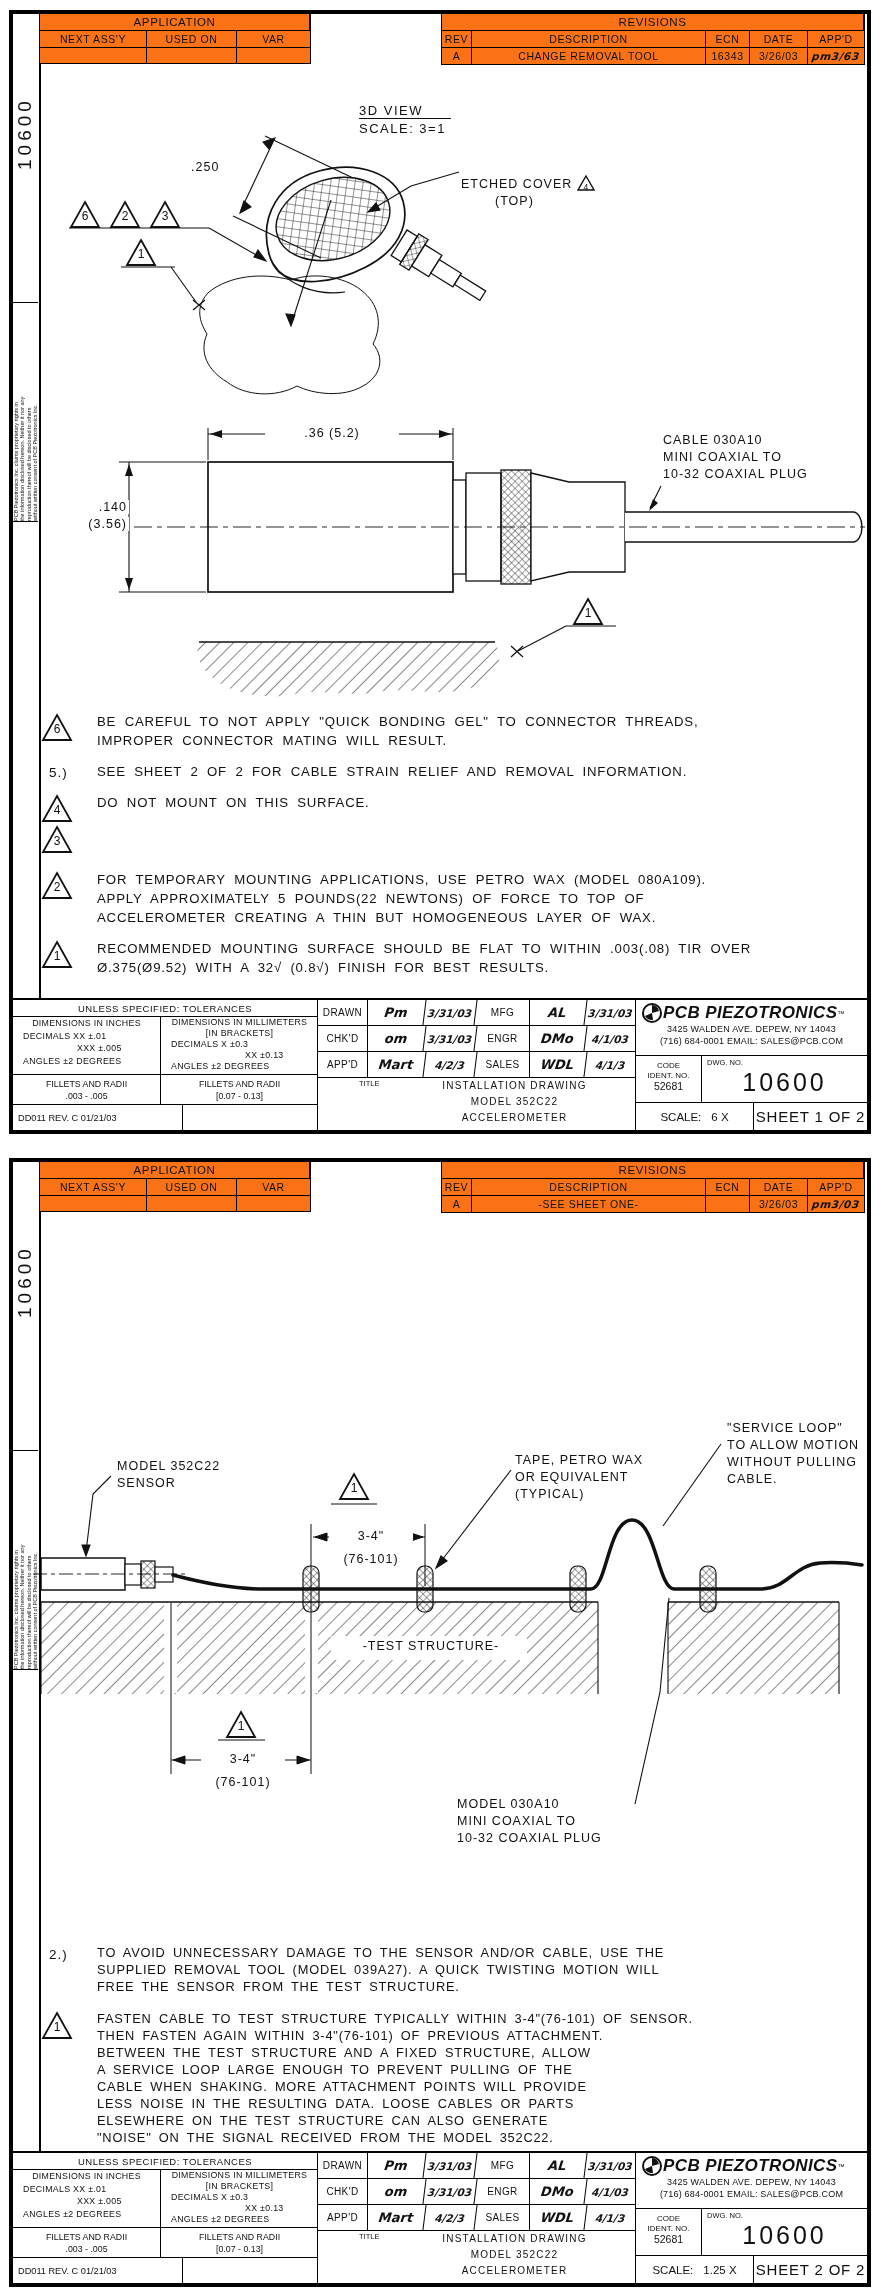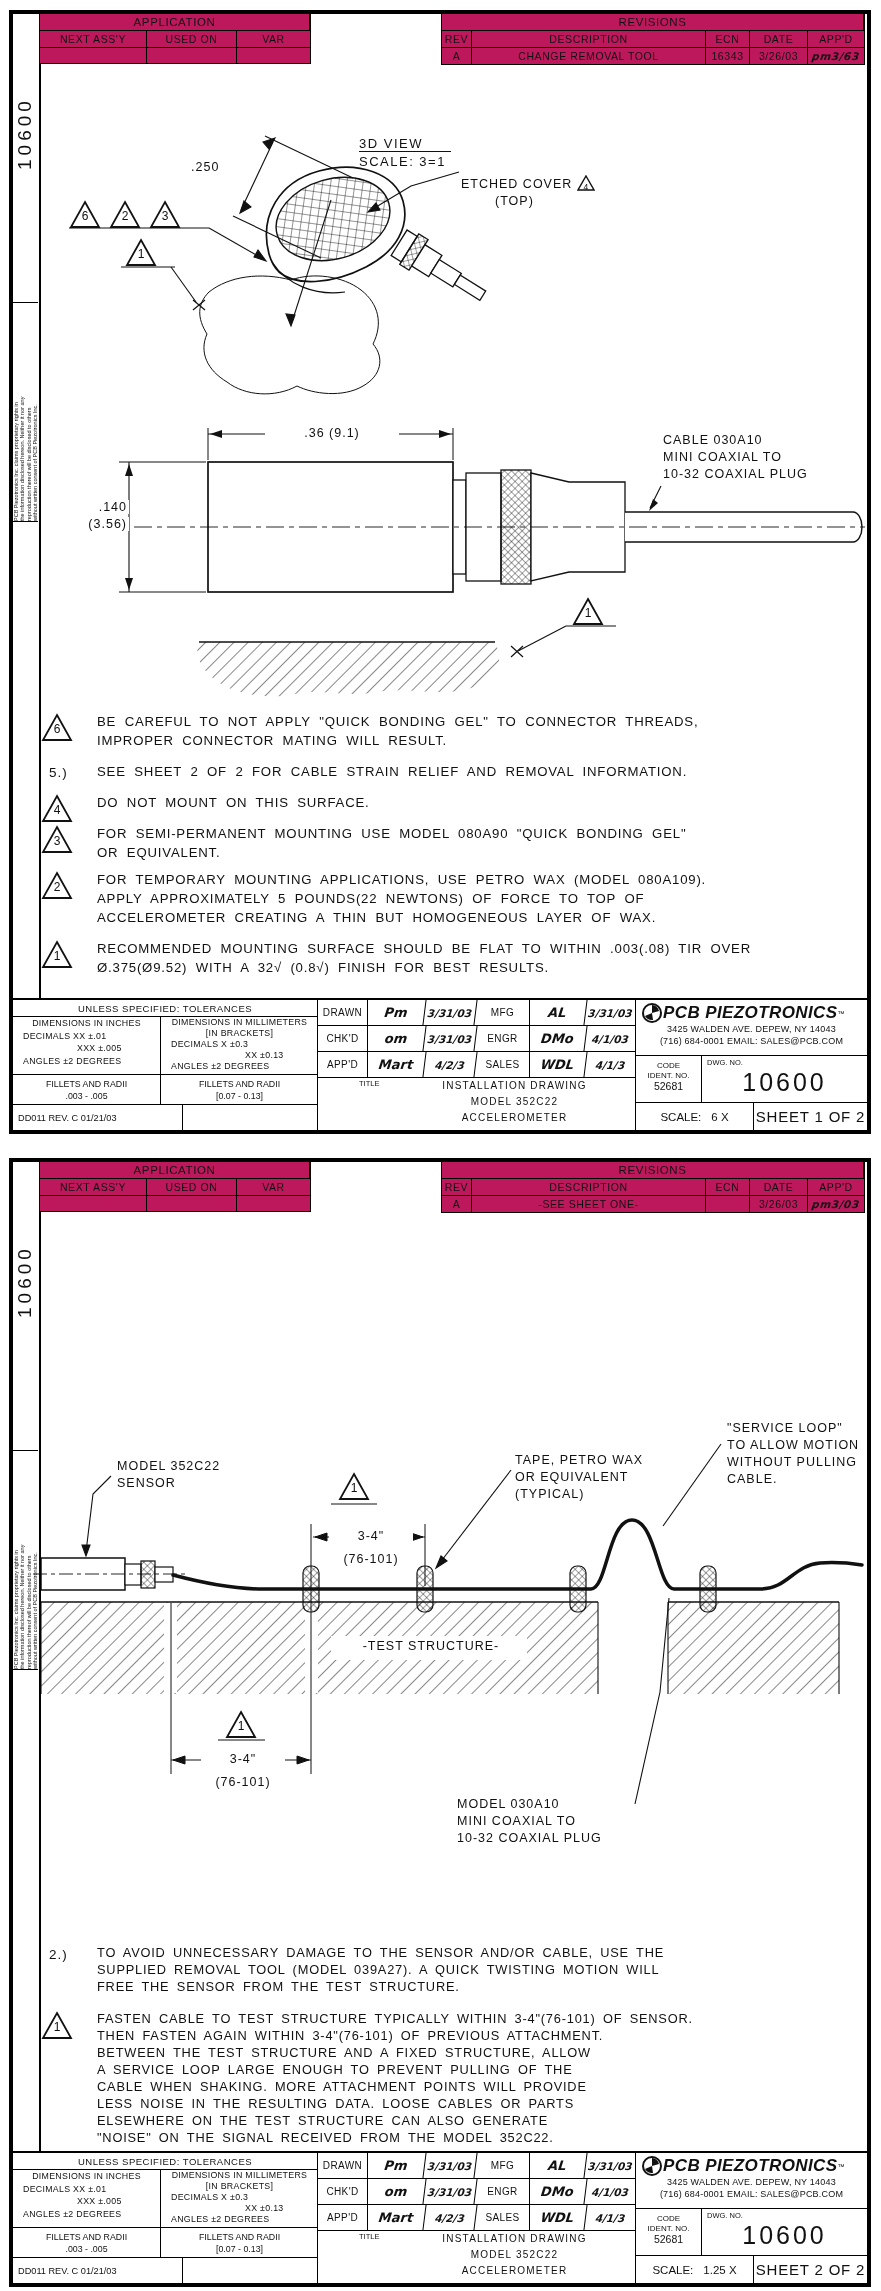--- a/index.html
+++ b/index.html
@@ -18,21 +18,21 @@
               writing-mode:vertical-rl; transform:rotate(180deg);
               font-size:19px; letter-spacing:4px; text-align:center; }
   .side-notice { position:absolute; top:288px; left:0; height:218px; width:25px;
                  writing-mode:vertical-rl; transform:rotate(180deg);
                  font-size:5.5px; line-height:6.4px; white-space:pre-line;
                  border-top:1.5px solid #000; border-bottom:1.5px solid #000;
                  overflow:hidden; }
 
   
   .tbl { position:absolute; top:0; display:grid; border:1.6px solid #000;
-         border-top:none; background:#be185d; }
+         border-top:none; background:#f97316; }
   .tbl .c { border-right:1.2px solid #000; border-bottom:1.2px solid #000;
             display:flex; align-items:center; justify-content:center;
             font-size:10.5px; letter-spacing:0.6px; overflow:hidden; }
   .tbl .c.last { border-right:none; }
   .tbl .c.bot { border-bottom:none; }
   .tbl .hdr { font-size:11.5px; }
   .app { left:26px; grid-template-columns:107px 90px 73px; grid-template-rows:17px 17px 15px; }
   .rev { left:428px; grid-template-columns:30px 234px 44px 58px 56px; grid-template-rows:17px 17px 16px; }
   .span3 { grid-column:1 / span 3; }
   .span5 { grid-column:1 / span 5; }
@@ -239,21 +239,21 @@
     <div class="c">ECN</div>
     <div class="c">DATE</div>
     <div class="c last">APP'D</div>
     <div class="c bot">A</div>
     <div class="c bot">CHANGE REMOVAL TOOL</div>
     <div class="c bot">16343</div>
     <div class="c bot">3/26/03</div>
     <div class="c bot last hw">pm3/63</div>
   </div>
 
-  <div class="viewtitle" style="left:346px; top:88px;margin-top:33px;">
+  <div class="viewtitle" style="left:346px; top:88px;">
     <span class="ul">3D VIEW</span><br>
     <span>SCALE:  3=1</span>
   </div>
   <div class="dim" style="left:176px; top:146px;">.250</div>
 
   <div class="lbl" style="left:448px; top:144px; width:180px;">
     <span>ETCHED COVER</span><span class="flag-inline"><svg viewBox="0 0 18 16">
           <path d="M9 1 L17 15 L1 15 Z" fill="none" stroke="#111" stroke-width="1.4"></path>
         </svg><i>4</i></span>
     <div style="padding-left:34px;">(TOP)</div>
@@ -277,21 +277,21 @@
       </svg>
     <i>3</i>
     </span>
   <span class="flag" style="left:112px; top:224px;">
     <svg viewBox="0 0 32 29">
         <path d="M16 2 L30 27 L2 27 Z" fill="none" stroke="#111" stroke-width="1.8"></path>
       </svg>
     <i>1</i>
     </span>
 
-  <div class="dim" style="left:252px; top:412px; width:130px;">.36  (9.1)</div>
+  <div class="dim" style="left:252px; top:412px; width:130px;">.36  (5.2)</div>
   <div class="dim" style="left:54px; top:486px; width:58px; text-align:right;">.140</div>
   <div class="dim" style="left:48px; top:503px; width:64px; text-align:right;">(3.56)</div>
   <div class="lbl" style="left:650px; top:418px;">CABLE 030A10
 MINI COAXIAL TO
 10-32 COAXIAL PLUG</div>
   <span class="flag" style="left:559px; top:583px;">
     <svg viewBox="0 0 32 29">
         <path d="M16 2 L30 27 L2 27 Z" fill="none" stroke="#111" stroke-width="1.8"></path>
       </svg>
     <i>1</i>
@@ -326,22 +326,20 @@
   </div>
   <div class="note" style="top:810px;">
     <div class="mk">
         <span class="flag" style="position:relative; display:block;">
       <svg viewBox="0 0 32 29">
             <path d="M16 2 L30 27 L2 27 Z" fill="none" stroke="#111" stroke-width="1.8"></path>
           </svg>
       <i>3</i>
         </span>
       </div>
-    <div class="txt">FOR SEMI-PERMANENT MOUNTING USE MODEL 080A90 "QUICK BONDING GEL"
-OR EQUIVALENT.</div>
   </div>
   <div class="note" style="top:856px;">
     <div class="mk">
         <span class="flag" style="position:relative; display:block;">
       <svg viewBox="0 0 32 29">
             <path d="M16 2 L30 27 L2 27 Z" fill="none" stroke="#111" stroke-width="1.8"></path>
           </svg>
       <i>2</i>
         </span>
       </div>

